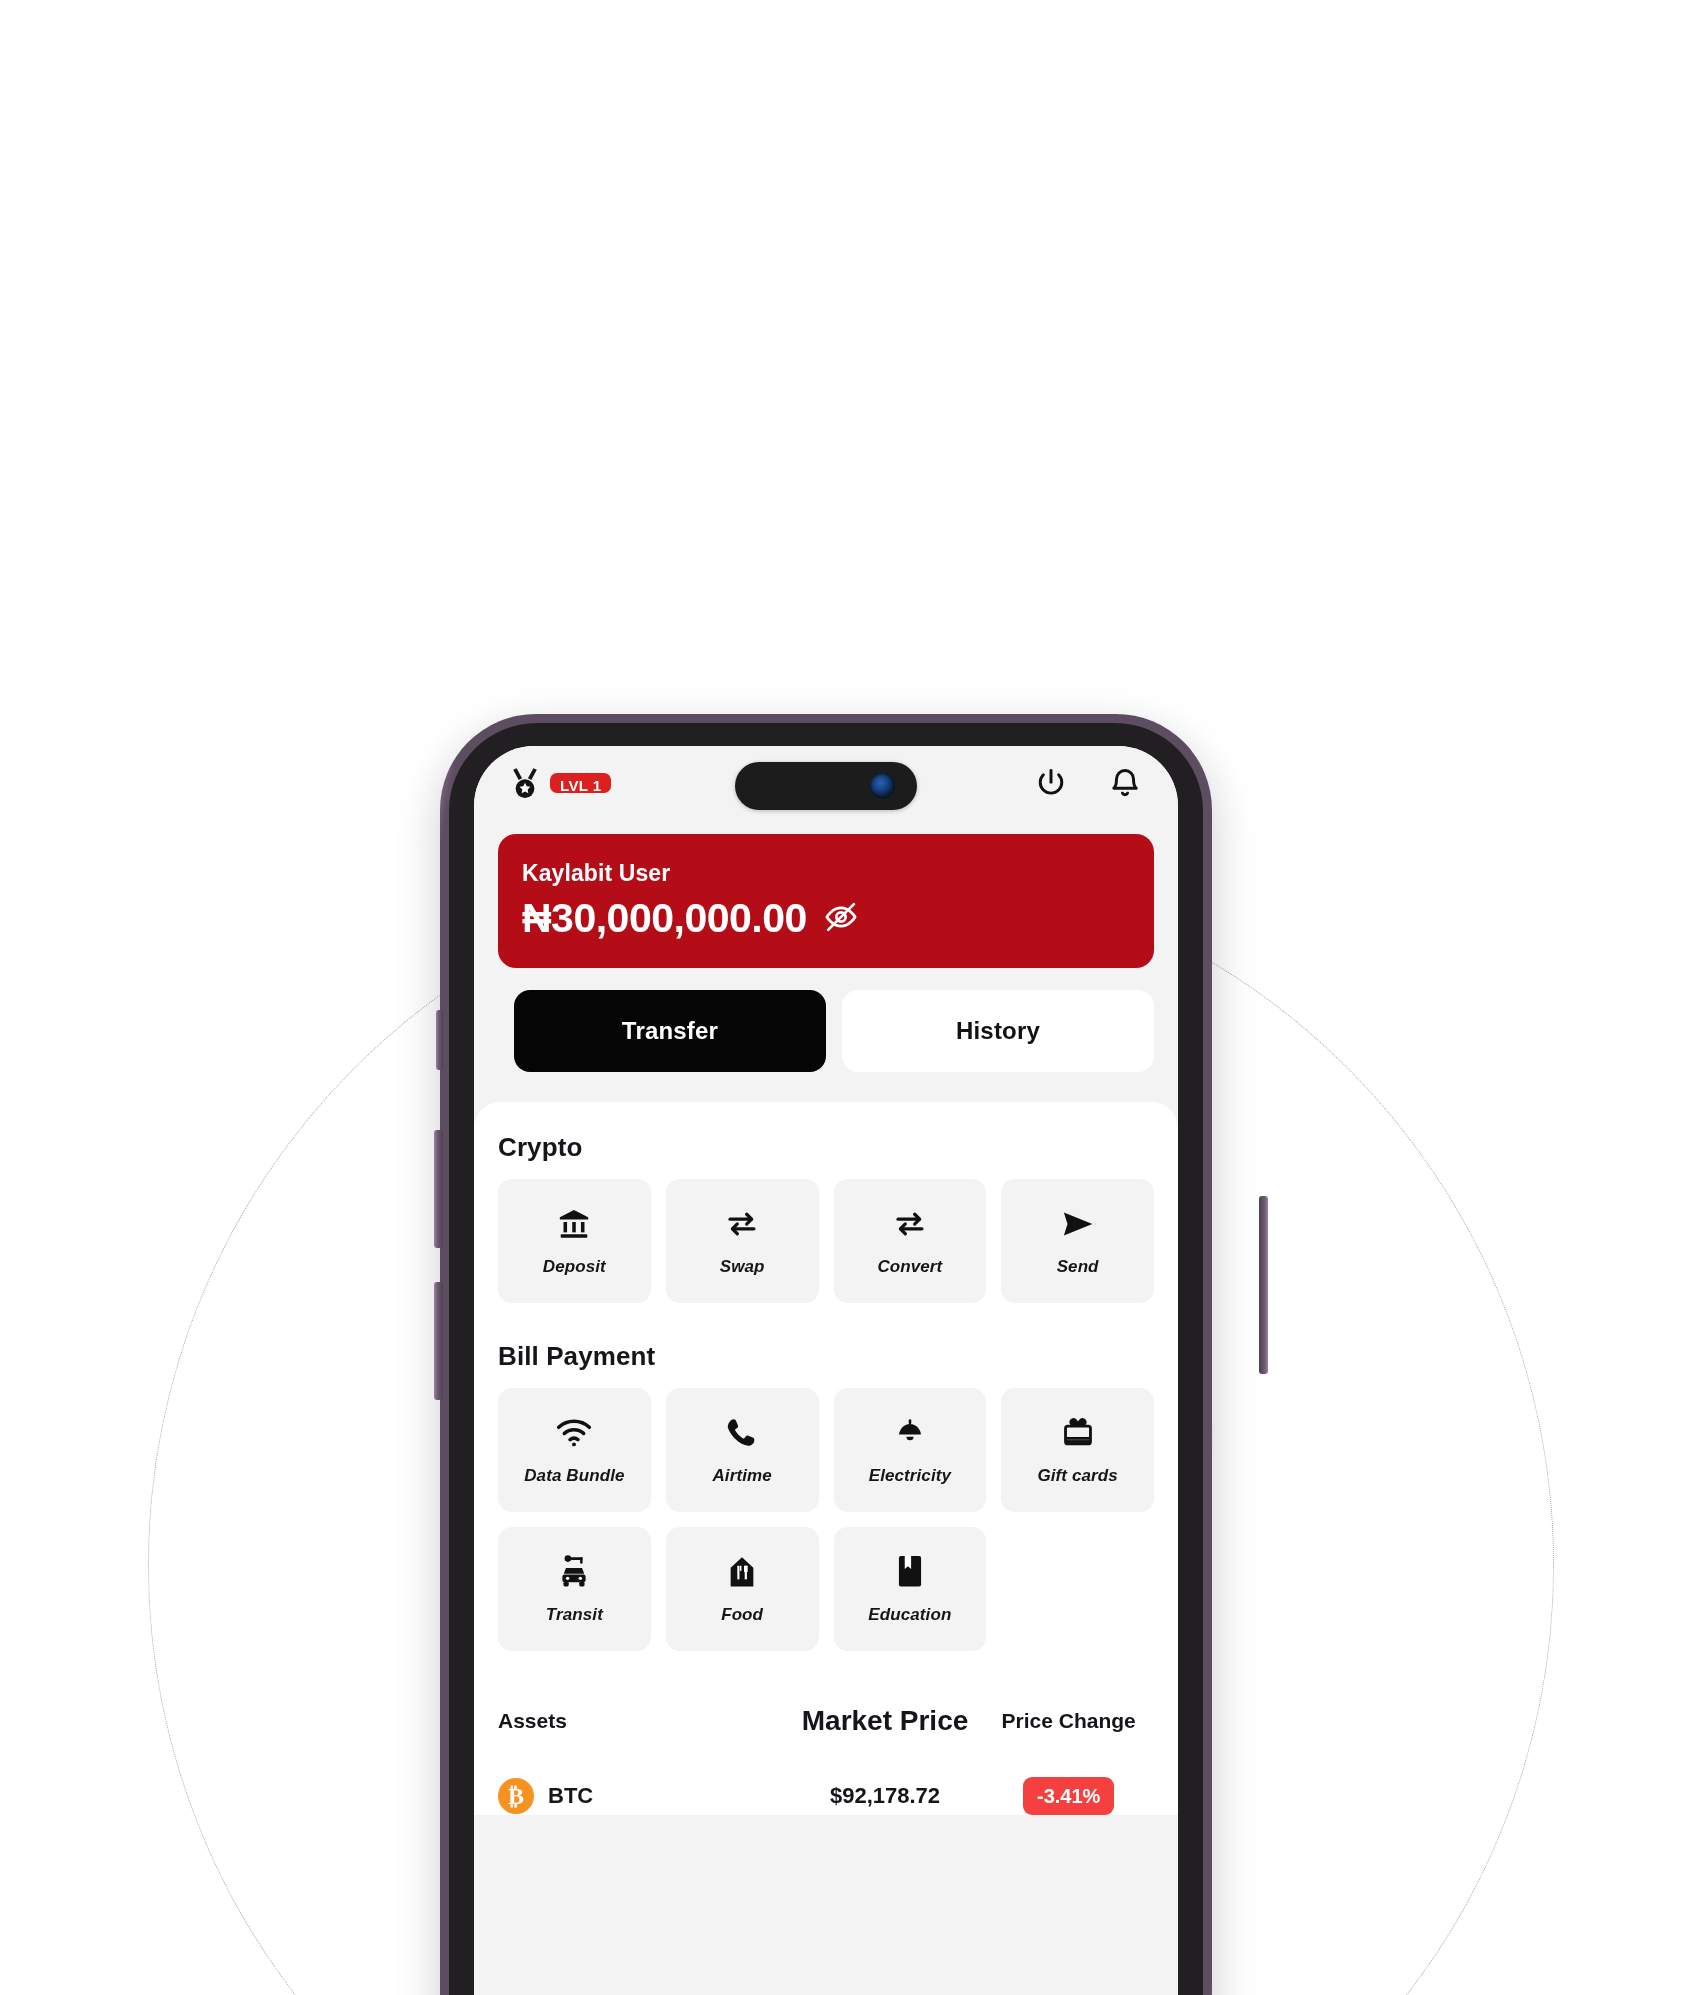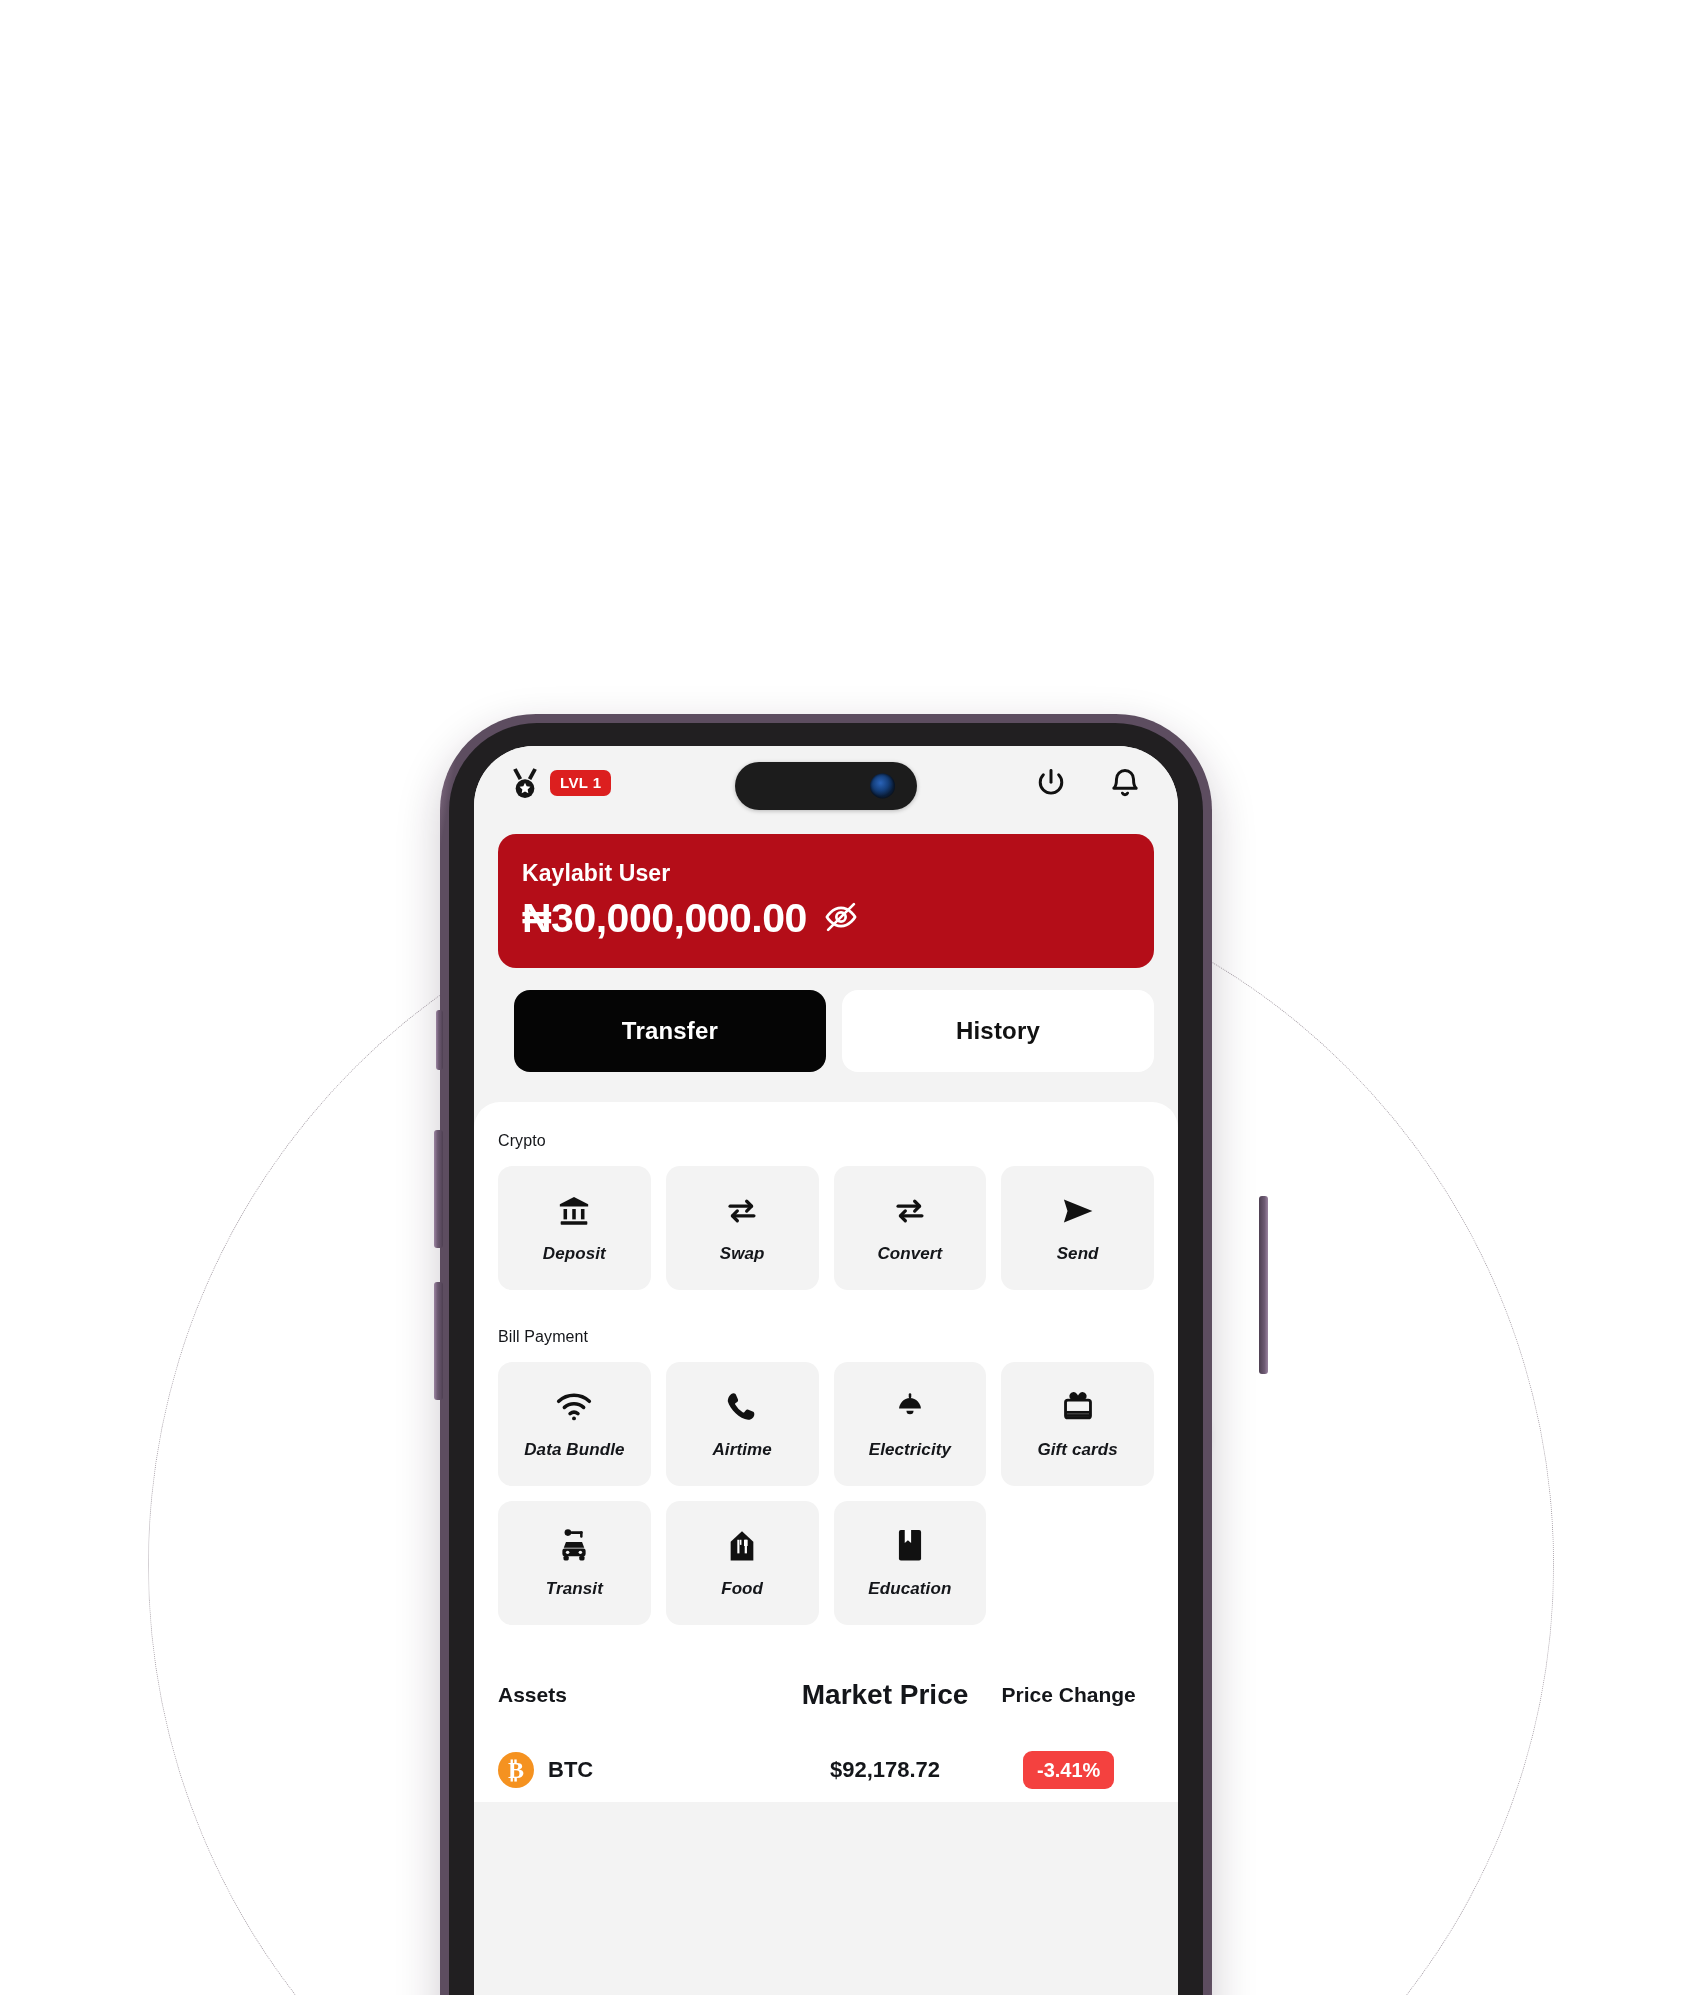--- a/index.html
+++ b/index.html
@@ -126,21 +126,21 @@
   .topbar-left { display: flex; align-items: center; gap: 10px; }
 
   .medal-icon { width: 30px; height: 32px; display: block; }
 
   .lvl-badge {
     background: #dc1f1f;
     color: #ffffff;
     font-size: 15px;
     font-weight: bold;
     letter-spacing: 0.4px;
-    padding: 5px 10px 6px;
+    padding: 5px 10px 0;
     border-radius: 7px;
     line-height: 1;
   }
 
   .dynamic-island {
     position: absolute;
     left: 50%;
     transform: translateX(-50%);
     top: 16px;
     width: 182px;
@@ -221,22 +221,22 @@
   
   .panel {
     margin-top: 30px;
     background: #ffffff;
     border-radius: 26px 26px 0 0;
     padding: 30px 24px 0;
     min-height: 700px;
   }
 
   .section-title {
-    font-size: 16px;
-    font-weight: normal;
+    font-size: 26px;
+    font-weight: bold;
     color: #14161a;
     letter-spacing: 0.1px;
     margin-bottom: 16px;
   }
   .section-title.spaced { margin-top: 38px; }
 
   .tile-grid {
     display: grid;
     grid-template-columns: repeat(4, 1fr);
     gap: 15px;

